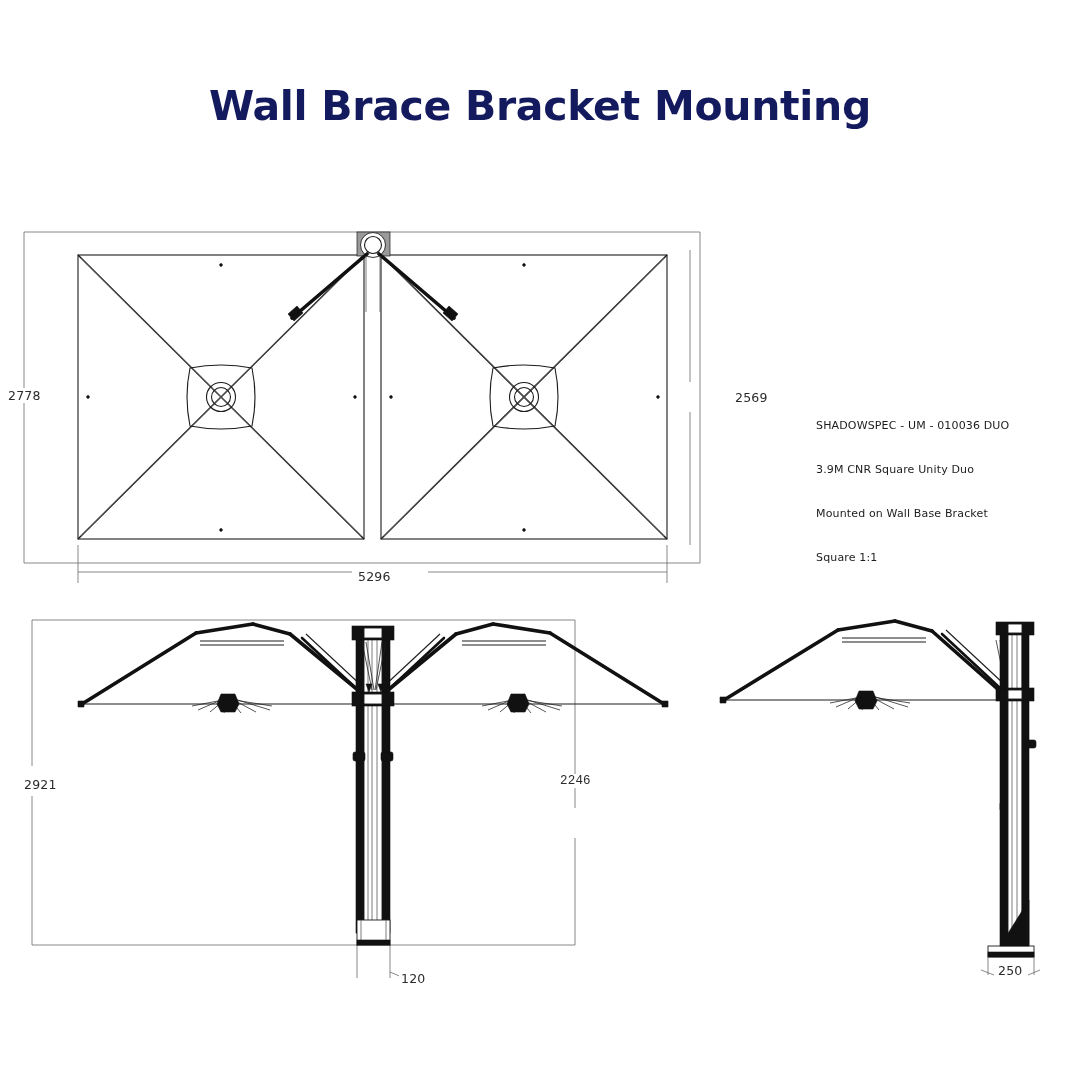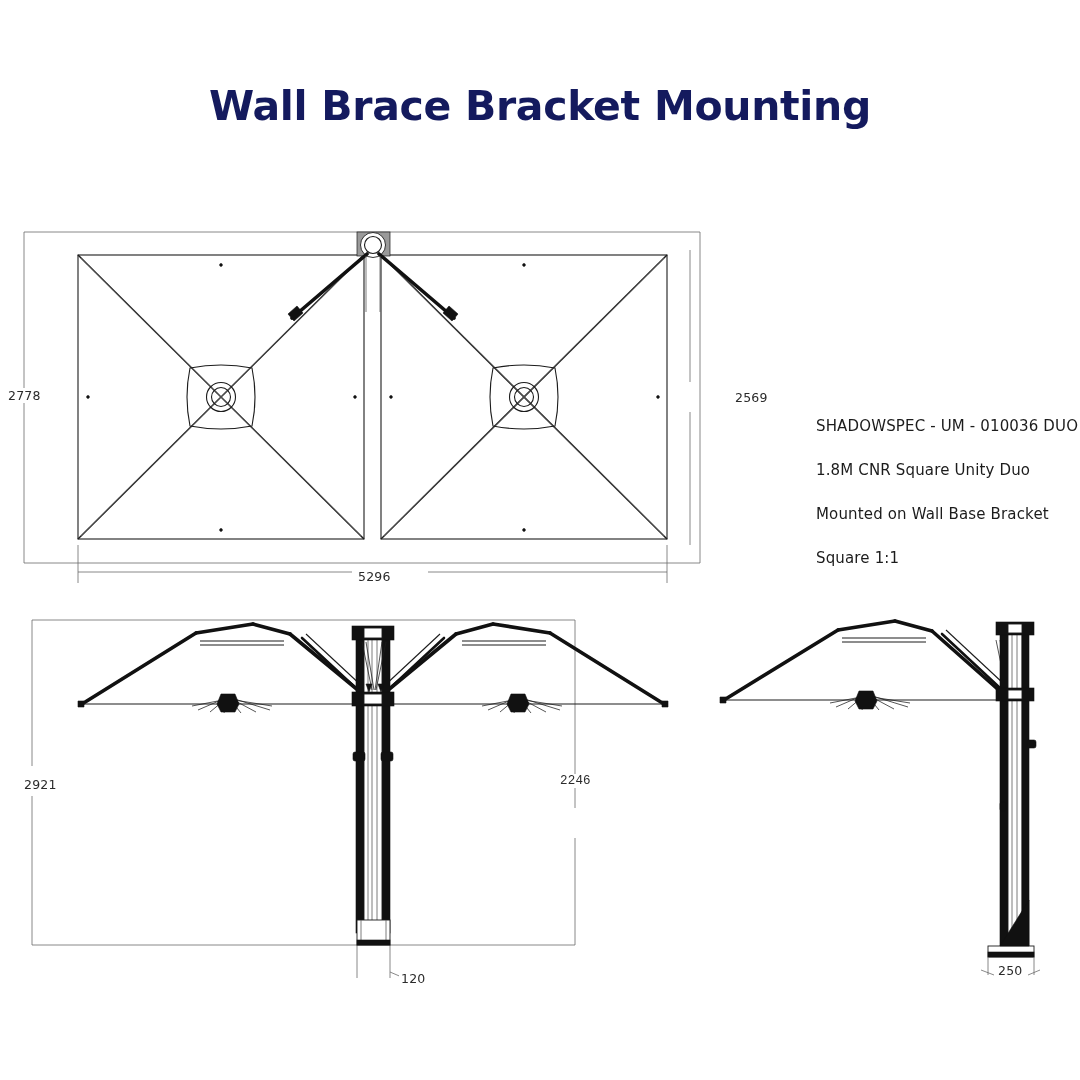--- a/index.html
+++ b/index.html
@@ -35,21 +35,21 @@
   #drawing {
     position: absolute;
     top: 0;
     left: 0;
   }
   .spec-block {
     position: absolute;
     left: 816px;
     top: 390px;
     font-family: "DejaVu Sans", sans-serif;
-    font-size: 15px;
+    font-size: 11px;
     line-height: 14.6px;
     color: #1c1c1c;
     white-space: pre;
     letter-spacing: 0.15px;
   }
   .dim-label {
     position: absolute;
     font-family: "DejaVu Sans", sans-serif;
     font-size: 12.5px;
     color: #2b2b2b;
@@ -303,18 +303,18 @@
   <div class="dim-label" style="left:356px; top:569px;">5296</div>
 
   <div class="dim-label" style="left:10px;  top:777px;margin-left:12px;">2921</div>
   <div class="dim-label" style="left:558px; top:774px;font-family:Liberation Mono, monospace;">2246</div>
   <div class="dim-label" style="left:399px; top:971px;">120</div>
 
   <div class="dim-label" style="left:996px; top:963px;">250</div>
 
   <div class="spec-block">
     <div>SHADOWSPEC - UM - 010036 DUO</div>
-    <div>1.8M CNR Square Unity Duo</div>
+    <div>3.9M CNR Square Unity Duo</div>
     <div>Mounted on Wall Base Bracket</div>
     <div>Square 1:1</div>
   </div>
 
 </div>
 
 </body></html>

